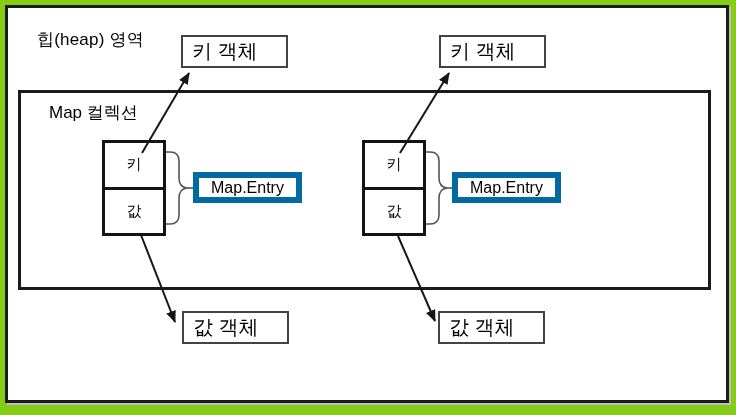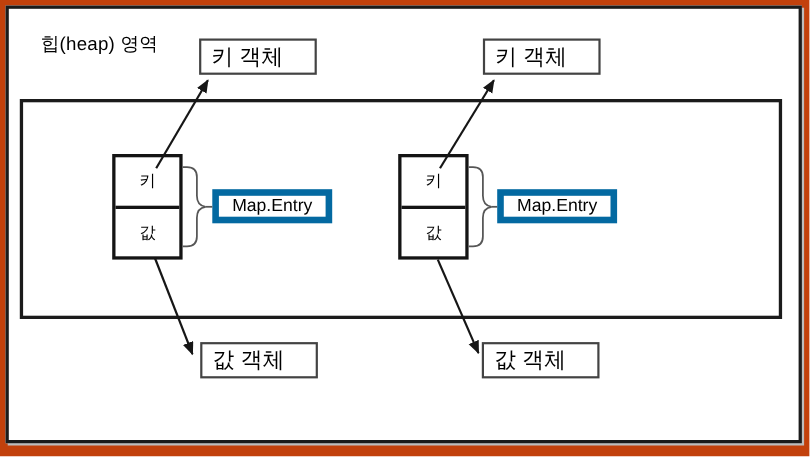--- a/index.html
+++ b/index.html
@@ -1,21 +1,21 @@
 <!DOCTYPE html>
 <html><head>
 <meta charset="utf-8">
 <style>
   * { margin: 0; padding: 0; box-sizing: border-box; }
   html, body { background: #ffffff; }
   .stage {
     position: relative;
     width: 736px;
     height: 415px;
-    background: #c2410c;
+    background: #84cc16;
     font-family: "Liberation Sans", "DejaVu Sans", sans-serif;
     color: #000000;
     overflow: hidden;
   }
   
   .outer-box {
     position: absolute;
     left: 5px; top: 5px;
     width: 724px; height: 398px;
     border: 3px solid #1b1b1b;
@@ -106,20 +106,21 @@
 <body>
 
 <div class="stage">
 
   <div class="outer-box"></div>
 
   <div class="heap-label">힙(heap) 영역</div>
 
   <div class="inner-box"></div>
 
+  <div class="map-label">Map 컬렉션</div>
 
   <div class="entry e1">
     <div class="cell key">키</div>
     <div class="cell val">값</div>
   </div>
   <div class="map-entry m1">Map.Entry</div>
   <div class="obj-box k1">키 객체</div>
   <div class="obj-box v1">값 객체</div>
 
   <div class="entry e2">

